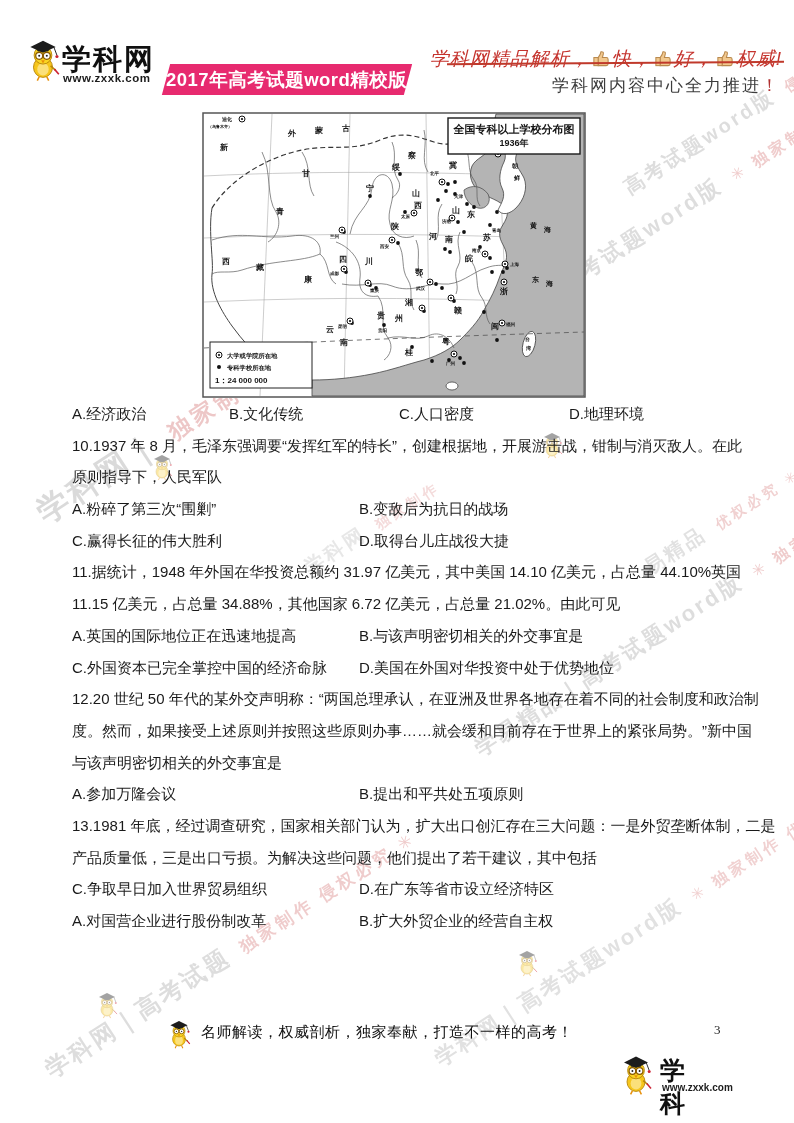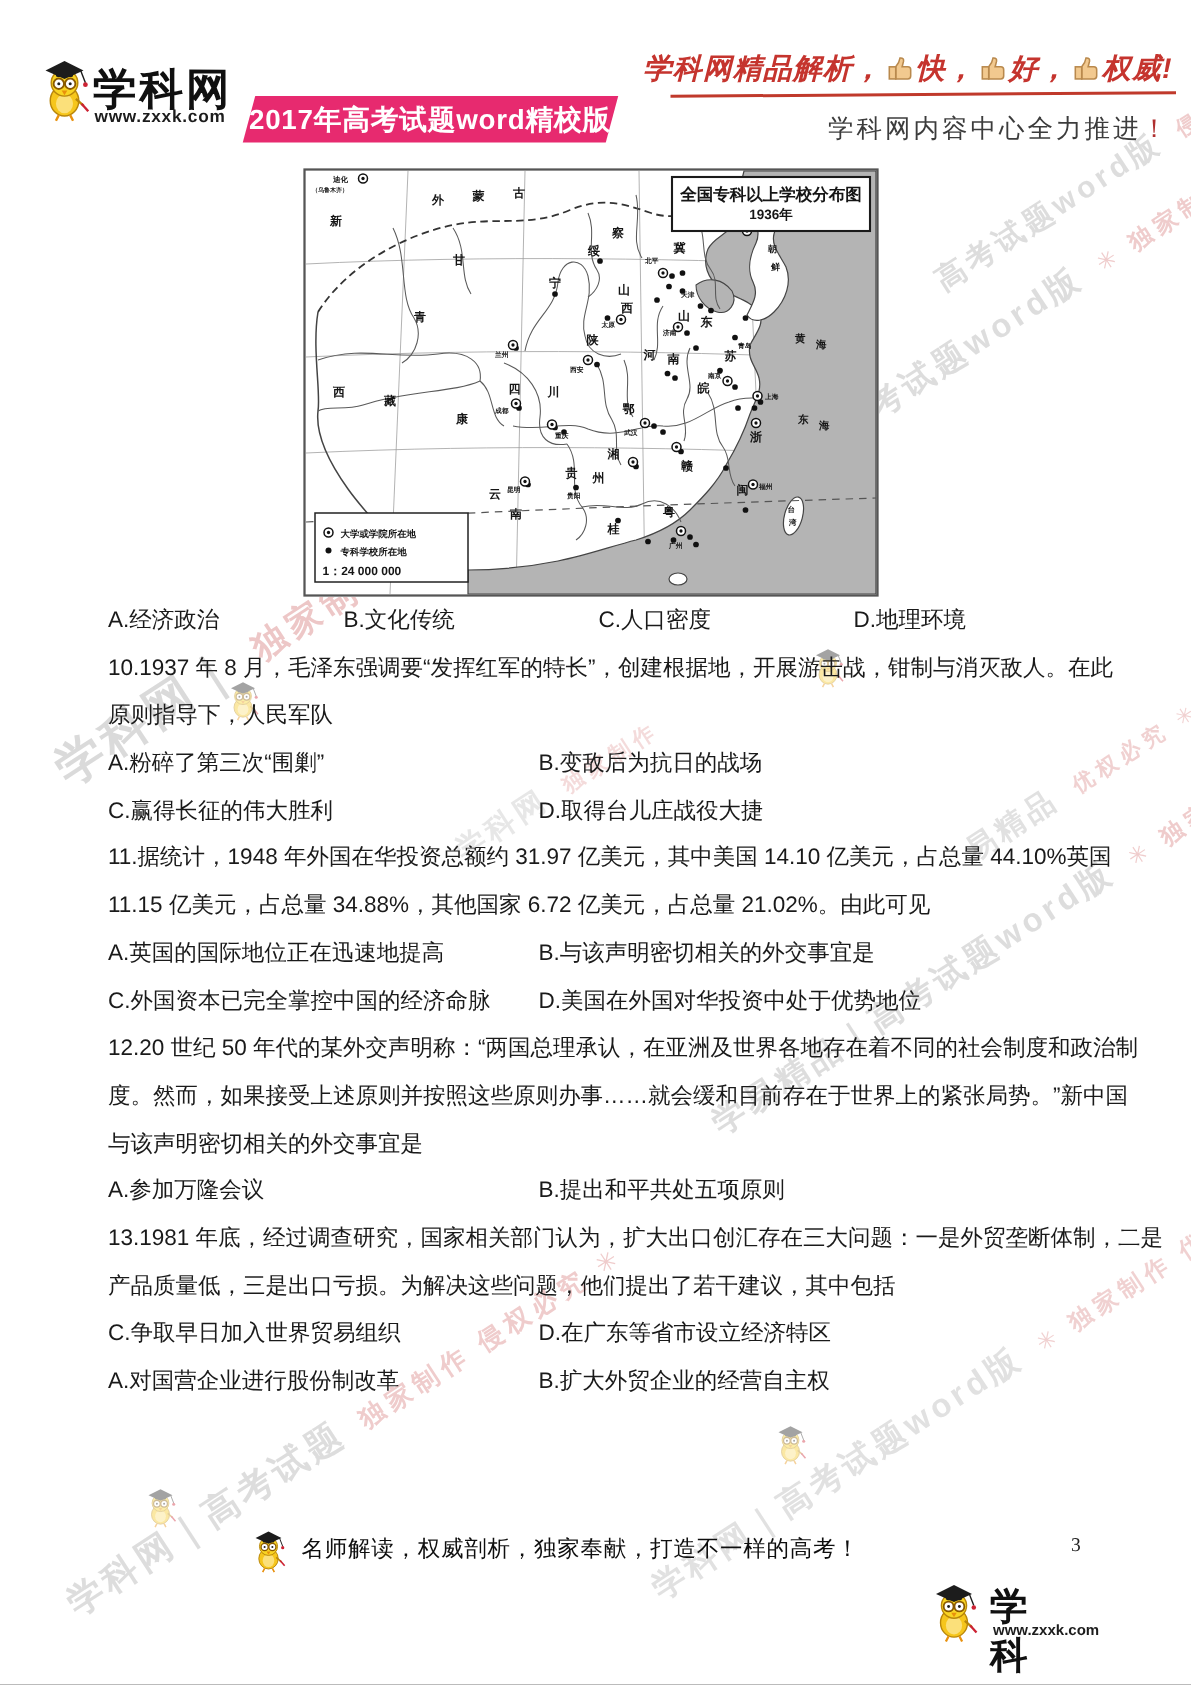--- a/index.html
+++ b/index.html
@@ -14,22 +14,22 @@
   .wm-owl{position:absolute;opacity:.4;pointer-events:none;}
   
   .hdr{position:absolute;left:0;top:0;width:794px;height:108px;z-index:2;}
   .owl-svg{display:block;}
   .logo-owl{position:absolute;left:24px;top:36px;}
   .logo-name{position:absolute;left:62px;top:40px;font-size:29px;font-weight:900;letter-spacing:2px;color:#101010;}
   .logo-url{position:absolute;left:63px;top:72px;font-size:11.5px;font-weight:bold;color:#1c1c1c;letter-spacing:.5px;}
   .banner{position:absolute;left:166px;top:64px;width:242px;height:31px;background:#e72a6f;
           transform:skewX(-15deg);display:flex;align-items:center;justify-content:center;}
   .banner span{transform:skewX(15deg);color:#fff;font-weight:bold;font-size:18.5px;letter-spacing:.5px;}
-  .slogan{position:absolute;top:33px;left:420px;width:362px;text-align:right;font-size:19px;
-          font-weight:bold;font-style:italic;color:#c5342e;letter-spacing:1px;white-space:nowrap;}
+  .slogan{position:absolute;top:46px;left:420px;width:362px;text-align:right;font-size:19px;
+          font-weight:normal;font-style:italic;color:#c5342e;letter-spacing:1px;white-space:nowrap;}
   .slogan .thumb{display:inline-block;width:20px;height:19px;vertical-align:-3px;margin:0 1px;}
   .slogan-underline{position:absolute;top:62px;left:447px;width:337px;border-top:2px solid #c0392b;transform:rotate(-.4deg);}
   .subtitle{position:absolute;top:74px;left:400px;width:380px;text-align:right;font-size:17px;
             color:#3c3c3c;letter-spacing:2px;}
   .subtitle .excl{color:#b03030;}
   
   .map-wrap{position:absolute;left:202px;top:112px;width:384px;height:286px;z-index:2;background:#fff;}
   .map-wrap svg{display:block;}
   .map-wrap text{font-family:"Liberation Sans","DejaVu Sans",sans-serif;fill:#151515;font-weight:600;}
   #map-dots circle,#map-rings circle{fill:#111;}

